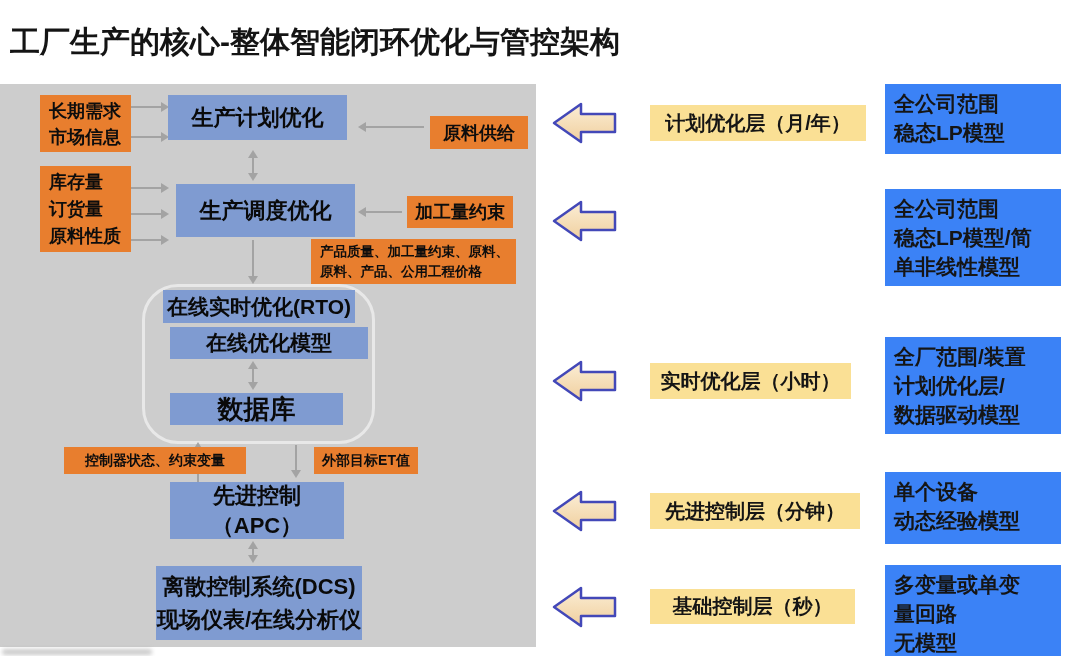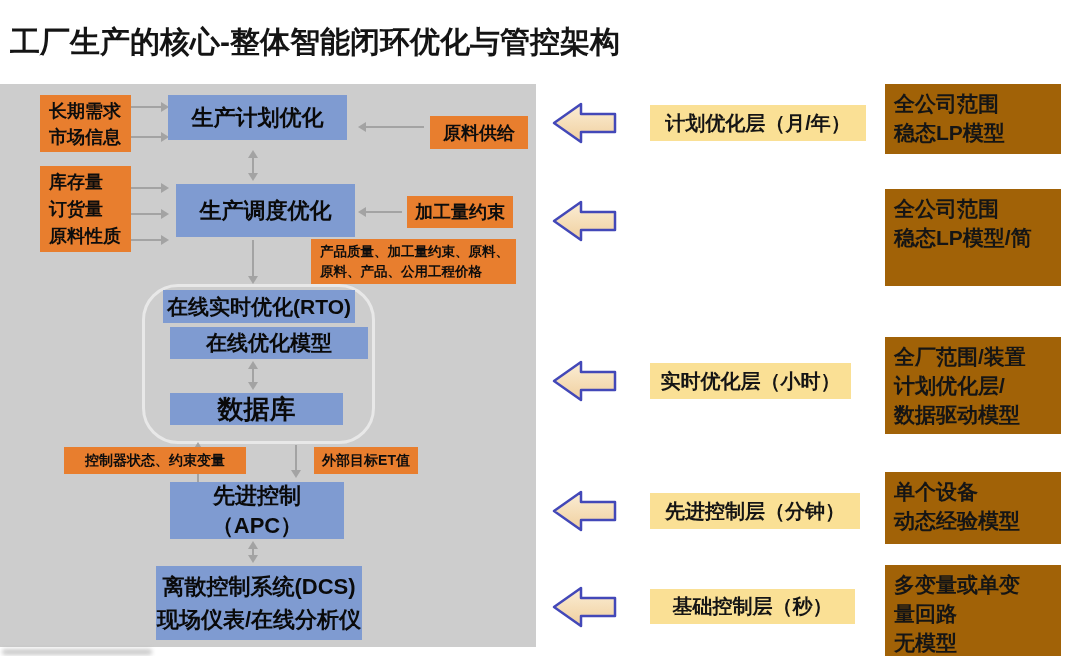--- a/index.html
+++ b/index.html
@@ -15,21 +15,21 @@
   .hl{position:absolute;height:2px;background:#a3a3a3;z-index:1;}
   .vl{position:absolute;width:2px;background:#a3a3a3;z-index:1;}
   .tr{position:absolute;width:0;height:0;z-index:1;}
   .tr.right{border-top:5px solid transparent;border-bottom:5px solid transparent;border-left:8px solid #a3a3a3;}
   .tr.left{border-top:5px solid transparent;border-bottom:5px solid transparent;border-right:8px solid #a3a3a3;}
   .tr.up{border-left:5px solid transparent;border-right:5px solid transparent;border-bottom:8px solid #a3a3a3;}
   .tr.down{border-left:5px solid transparent;border-right:5px solid transparent;border-top:8px solid #a3a3a3;}
   .barrow{position:absolute;z-index:2;}
   .ylabel{position:absolute;background:#fae095;color:#151515;display:flex;align-items:center;justify-content:center;
           font-size:20px;font-weight:600;white-space:nowrap;padding:0 10px;box-sizing:border-box;z-index:2;}
-  .ybox{position:absolute;background:#a16207;color:#151515;font-size:21px;font-weight:600;line-height:29px;
+  .ybox{position:absolute;background:#3b82f6;color:#151515;font-size:21px;font-weight:600;line-height:29px;
         padding:5px 9px;box-sizing:border-box;z-index:2;}
   .watermark{position:absolute;left:2px;top:649px;width:150px;height:6px;background:rgba(140,140,140,.45);
              filter:blur(2px);border-radius:3px;z-index:4;}
 </style>
 </head>
 <body>
 
 <div class="stage">
 
   <div class="title">工厂生产的核心-整体智能闭环优化与管控架构</div>
@@ -135,20 +135,21 @@
     <div>全公司范围</div>
       <div>稳态LP模型</div>
   </div>
 
   <svg class="barrow" style="left:551px;top:198px" width="68" height="46" viewBox="0 0 68 46">
     <polygon points="3,23 30,4 30,14 64,14 64,32 30,32 30,42" fill="url(#g1)" stroke="#4348b8" stroke-width="2.5" stroke-linejoin="round"></polygon>
   </svg>
   <div class="ybox" style="left:885px;top:189px;width:176px;height:97px">
     <div>全公司范围</div>
       <div>稳态LP模型/简</div>
+      <div>单非线性模型</div>
   </div>
 
   <svg class="barrow" style="left:551px;top:358px" width="68" height="46" viewBox="0 0 68 46">
     <polygon points="3,23 30,4 30,14 64,14 64,32 30,32 30,42" fill="url(#g1)" stroke="#4348b8" stroke-width="2.5" stroke-linejoin="round"></polygon>
   </svg>
   <div class="ylabel" style="left:650px;top:363px;width:201px;height:36px">实时优化层（小时）</div>
   <div class="ybox" style="left:885px;top:337px;width:176px;height:97px">
     <div>全厂范围/装置</div>
       <div>计划优化层/</div>
       <div>数据驱动模型</div>

